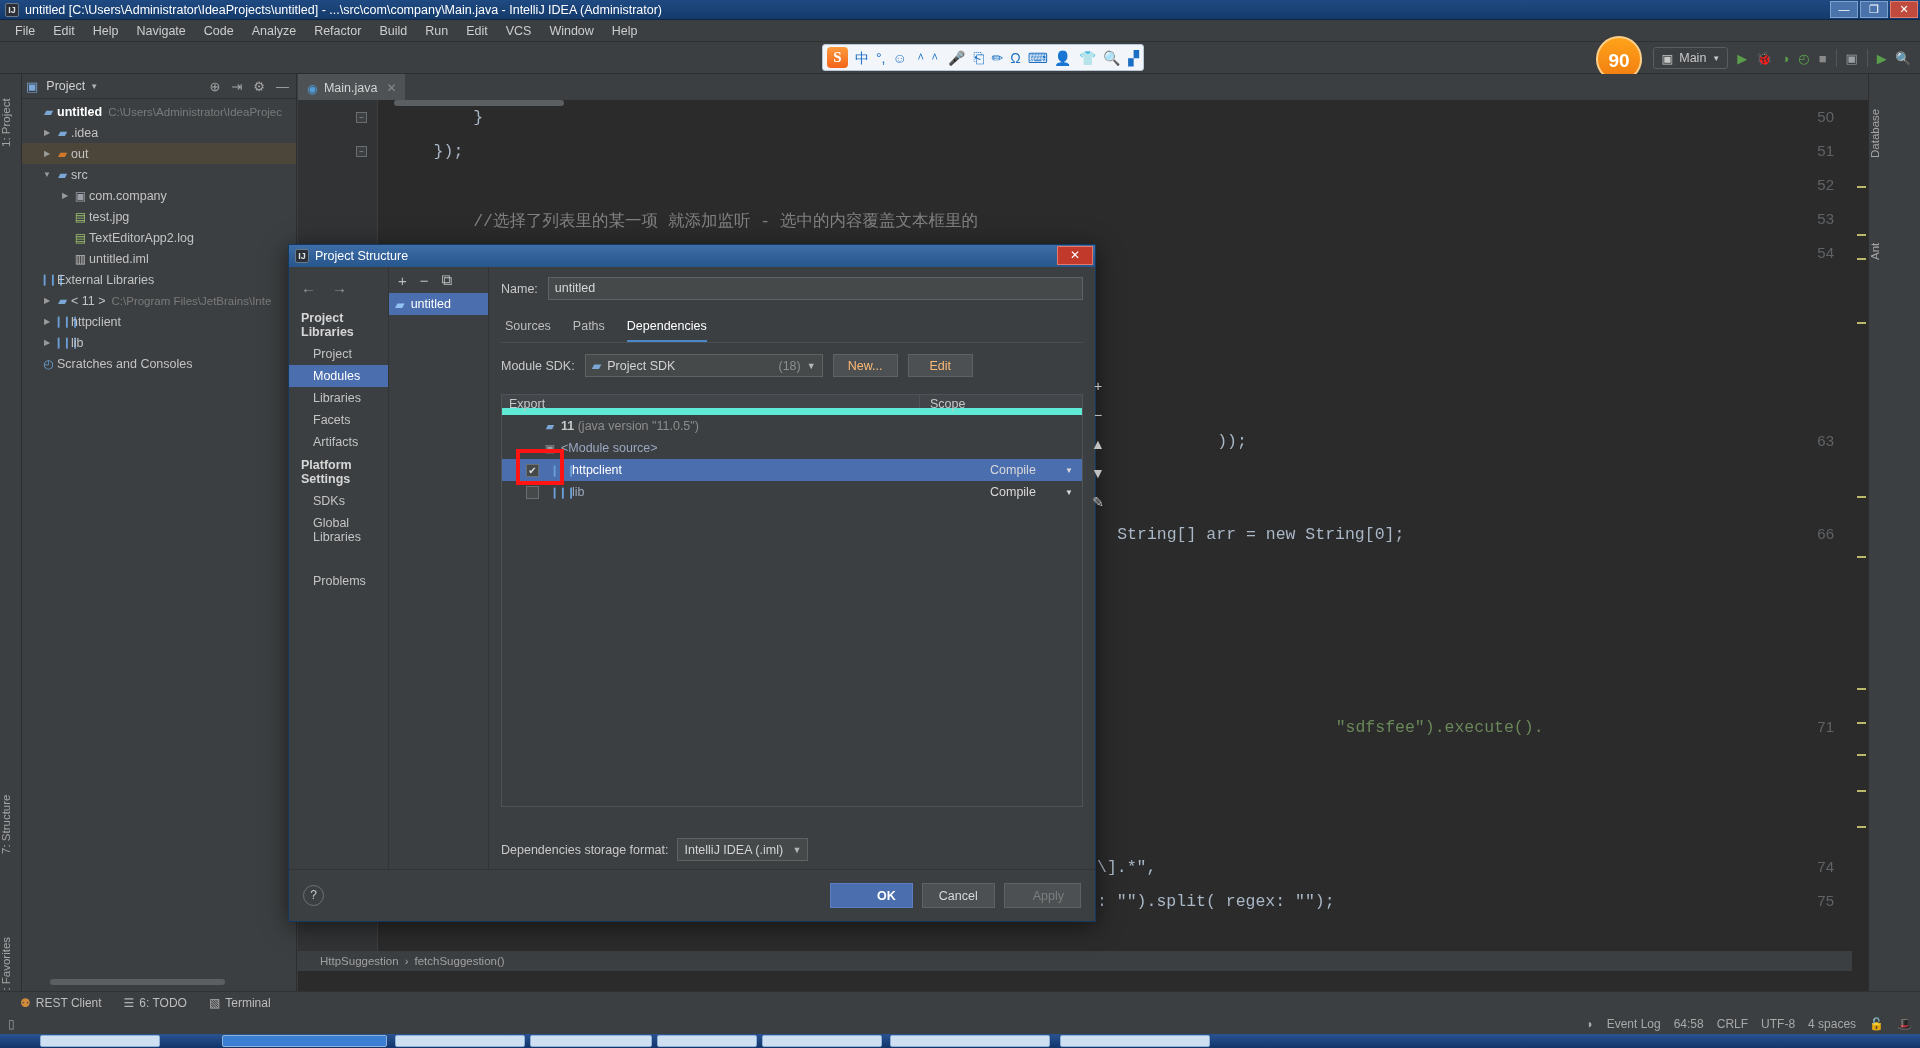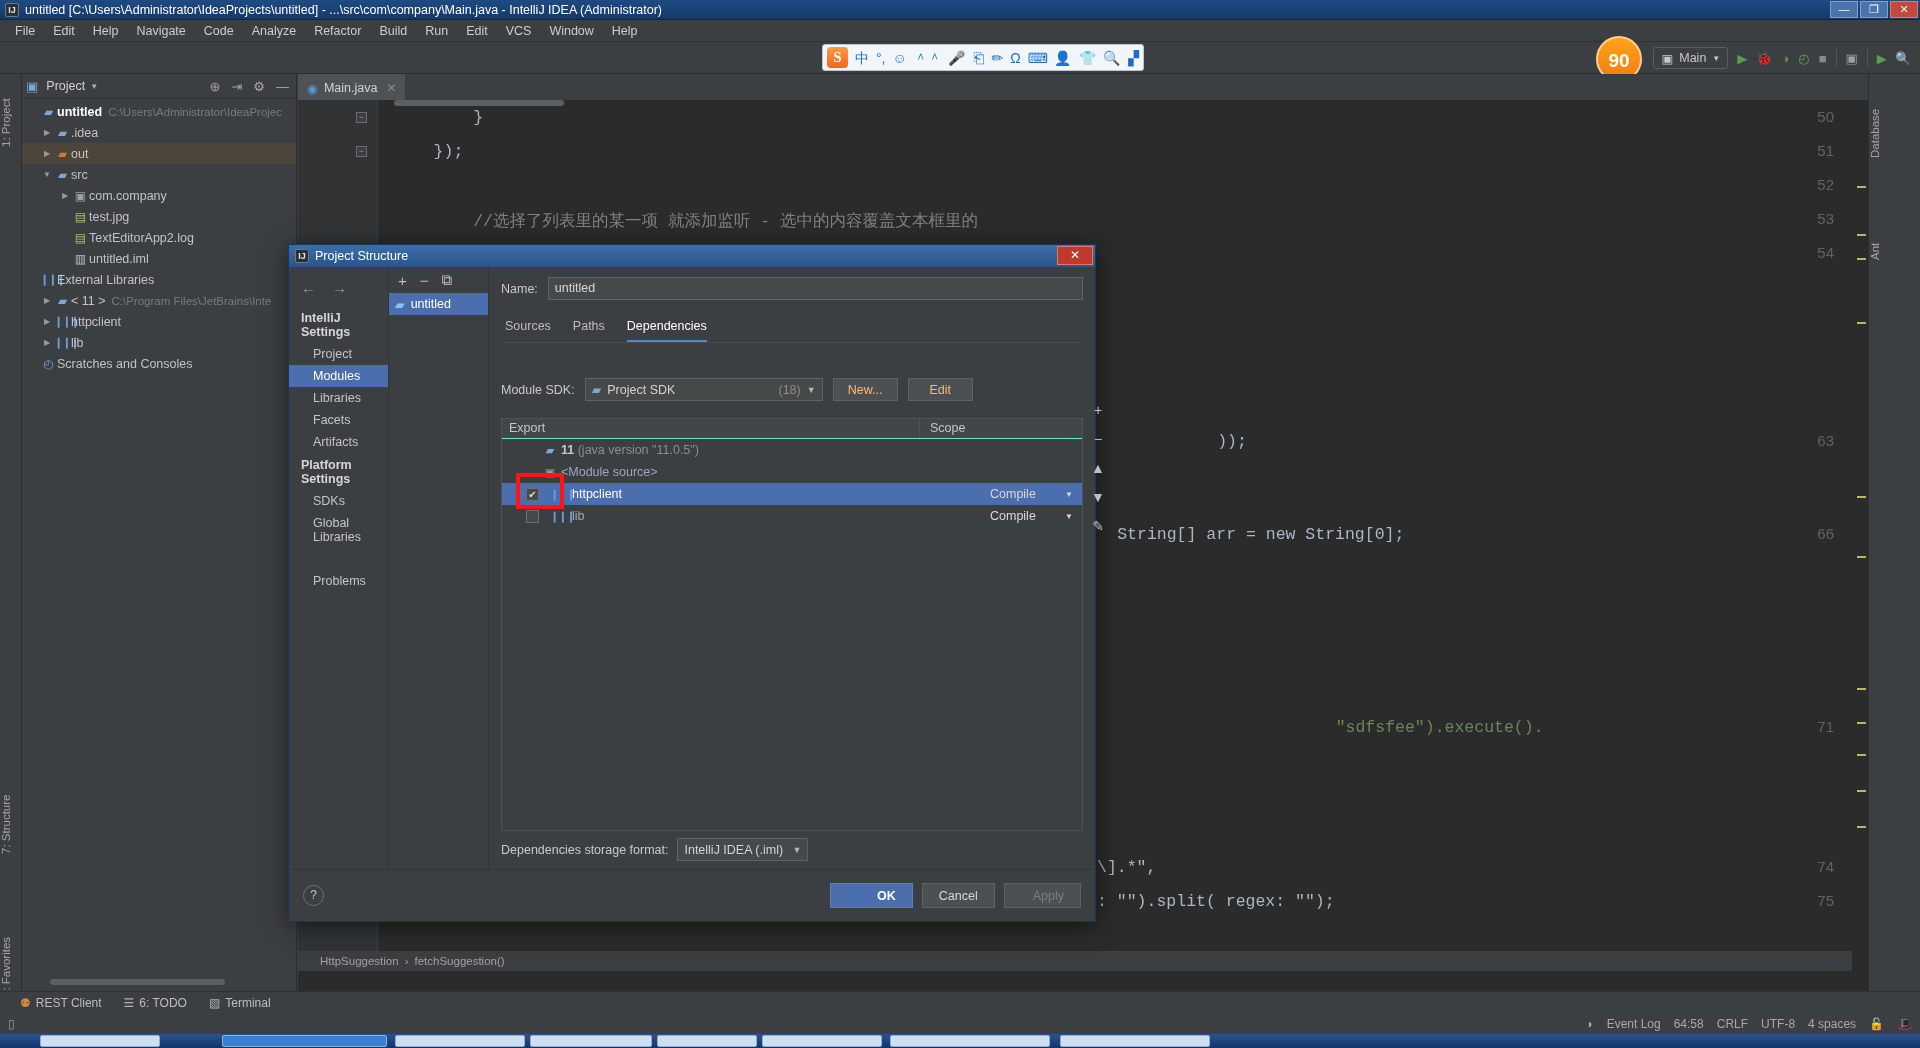--- a/index.html
+++ b/index.html
@@ -235,42 +235,42 @@
   .textinput {
     flex:1; height:23px; background:#45494a; border:1px solid #5e6263;
     color:#d8d8d8; font-size:12.5px; padding:0 6px; line-height:21px;
   }
   .tabs2 {
     display:flex; gap:22px; margin-top:19px;
     border-bottom:1px solid #4a4d4f; padding-left:4px;
   }
   .tab2 { font-size:12.5px; color:#bdbdbd; padding-bottom:7px; }
   .tab2.act { color:#ffffff; border-bottom:2px solid #4a88c7; }
-  .sdkrow { display:flex; align-items:center; gap:10px; margin-top:35px; }
+  .sdkrow { display:flex; align-items:center; gap:10px; margin-top:11px; }
   .sdkrow label { font-size:12.5px; color:#c9c9c9; }
   .combo {
     height:23px; background:#45494a; border:1px solid #5e6263;
     display:flex; align-items:center; padding:0 6px; gap:6px;
     font-size:12.5px; color:#d3d3d3; position:relative;
   }
   .combo .cv { flex:1; }
   .combo .dim { color:#8d8d8d; }
   .combo .carrow { color:#b5b5b5; font-size:9px; }
   .btn {
     height:23px; min-width:65px; background:#4c5052; border:1px solid #5e6263;
     color:#fdba74; font-size:12.5px; display:flex; align-items:center;
     justify-content:center;
   }
   .deptable {
     margin-top:17px; border:1px solid #4f5355; height:413px;
     position:relative; background:#3c3f41;
   }
   .thead {
     height:20px; display:flex; background:#42464a;
-    border-bottom:1px solid #5eead4; font-size:12.5px; color:#c6c6c6;
+    border-bottom:7px solid #5eead4; font-size:12.5px; color:#c6c6c6;
   }
   .th1 { width:418px; padding:2px 0 0 7px; border-right:1px solid #4f5355; }
   .th2 { width:72px; padding:2px 0 0 10px; }
   .drow {
     height:22px; display:flex; align-items:center; font-size:12.5px;
     color:#9aa7c0; position:relative;
   }
   .drow.selected { background:#4b6eaf; color:#ffffff; }
   .dcheck {
     width:13px; height:13px; margin-left:24px; background:#45494a;
@@ -592,21 +592,21 @@
       <div class="dlg-close">✕</div>
     </div>
 
     <div class="dlg-body">
 
       <div class="navcol">
         <div class="navarrows">
           <span>←</span>
           <span>→</span>
         </div>
-        <div class="navgrp">IntelliJ Settings</div>
+        <div class="navgrp">Project Libraries</div>
         <div class="navitem">Project</div>
         <div class="navitem active">Modules</div>
         <div class="navitem">Libraries</div>
         <div class="navitem">Facets</div>
         <div class="navitem">Artifacts</div>
         <div class="navgrp">Platform Settings</div>
         <div class="navitem">SDKs</div>
         <div class="navitem">Global Libraries</div>
         <div class="navitem" style="margin-top:22px">Problems</div>
       </div>

